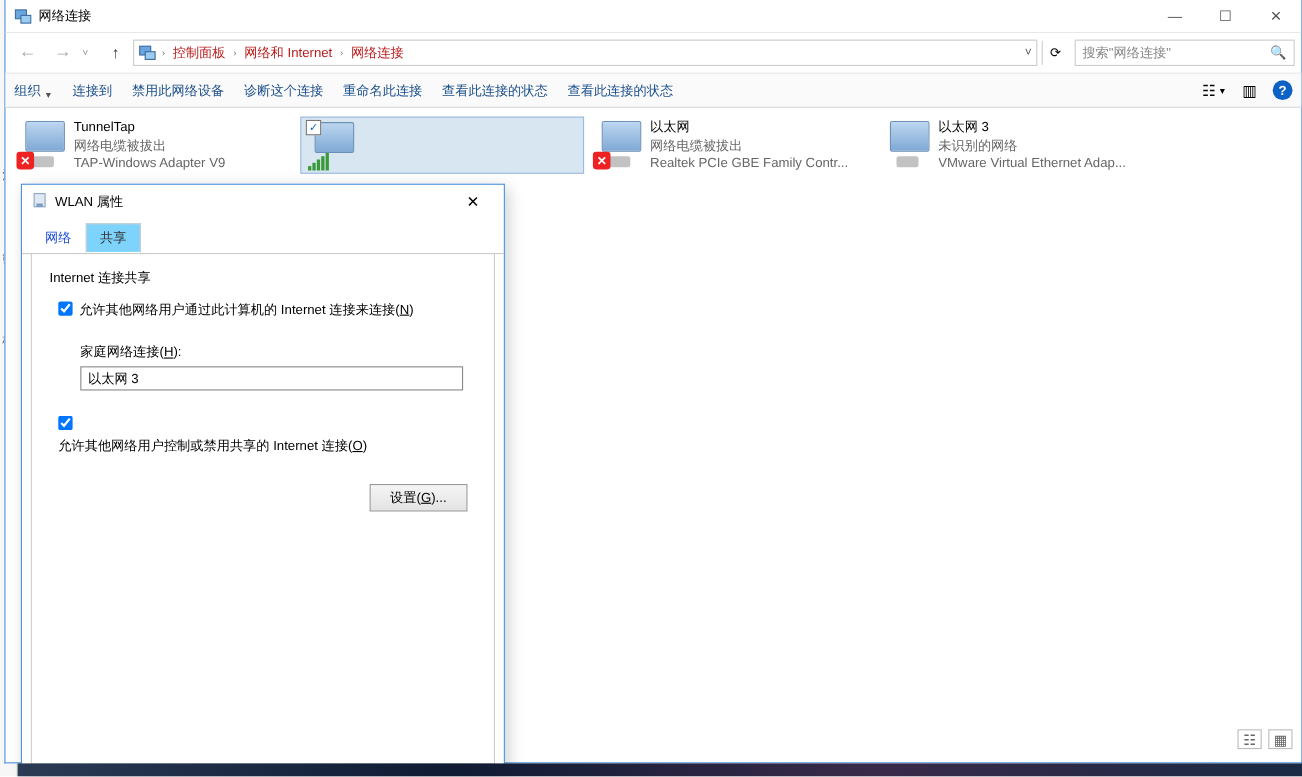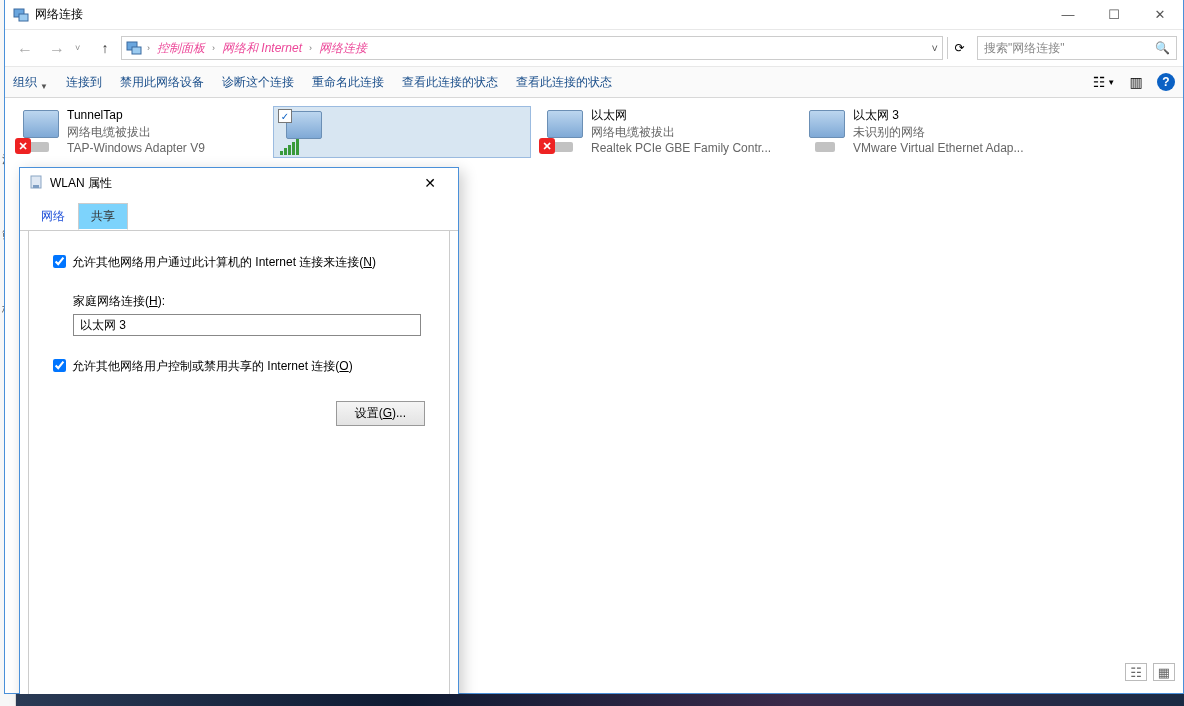--- a/index.html
+++ b/index.html
@@ -18,21 +18,21 @@
 .win-controls { margin-left: auto; display: flex; }
 .win-btn { width: 46px; height: 30px; display: flex; align-items: center; justify-content: center; color: #555; font-size: 13px; cursor: default; }
 
 
 .navbar { height: 36px; display: flex; align-items: center; padding: 0 6px; gap: 4px; }
 .nav-arrow { width: 28px; height: 24px; display: flex; align-items: center; justify-content: center; color: #aaa; font-size: 16px; }
 .chev-down { width: 14px; color: #888; font-size: 9px; }
 .up-arrow { width: 24px; height: 24px; display: flex; align-items: center; justify-content: center; color: #333; font-size: 14px; }
 .address-box { flex: 1; height: 24px; border: 1px solid #ccc; display: flex; align-items: center; padding: 0 4px; gap: 2px; }
 .addr-icon { width: 16px; height: 16px; }
-.crumb { padding: 0 2px; color: #ec4899; display: flex; align-items: center; gap: 4px; font-style: italic; }
+.crumb { padding: 0 2px; color: #b91c1c; display: flex; align-items: center; gap: 4px; }
 .crumb-sep { color: #777; font-size: 9px; padding: 0 3px; }
 .addr-right { margin-left: auto; display: flex; align-items: center; gap: 6px; color: #555; font-size: 11px; }
 .refresh-btn { width: 24px; height: 22px; border-left: 1px solid #ccc; display: flex; align-items: center; justify-content: center; }
 .search-box { width: 200px; height: 24px; border: 1px solid #ccc; display: flex; align-items: center; padding: 0 6px; color: #888; margin-left: 2px; }
 .search-box .sicon { margin-left: auto; color: #555; }
 
 
 .cmdbar { height: 32px; border-top: 1px solid #e8e8e8; border-bottom: 1px solid #d8d8d8; background: #fafafa; display: flex; align-items: center; padding: 0 8px; gap: 18px; }
 .cmd-item { display: flex; align-items: flex-end; gap: 3px; color: #1a4e8a; font-size: 12px; }
 .cmd-item .dd { font-size: 8px; color: #555; }
@@ -244,30 +244,31 @@
     <span>WLAN 属性</span>
     <div class="dialog-close">✕</div>
   </div>
 
   <div class="tabstrip">
     <div class="tab inactive">网络</div>
     <div class="tab active">共享</div>
   </div>
 
   <div class="dialog-body">
+    <div class="group-label">Internet 连接共享</div>
 
     <div class="chk-row">
       <input type="checkbox" checked="" style="">
       <label><span>允许其他网络用户通过此计算机的 Internet 连接来连接(</span><span class="under-n">N</span><span>)</span></label>
     </div>
 
     <div class="field-label"><span>家庭网络连接(</span><span class="under-h">H</span><span>):</span></div>
     <input class="field-input" value="以太网 3" style="">
 
-    <div class="chk-row" style="margin-top:22px;">
+    <div class="chk-row" style="margin-top:22px;flex-direction:column;">
       <input type="checkbox" checked="" style="">
       <label><span>允许其他网络用户控制或禁用共享的 Internet 连接(</span><span class="under-o">O</span><span>)</span></label>
     </div>
 
     <div class="settings-btn-row">
       <button class="settings-btn"><span>设置(</span><span class="under-g">G</span><span>)...</span></button>
     </div>
   </div>
 </div>
 

